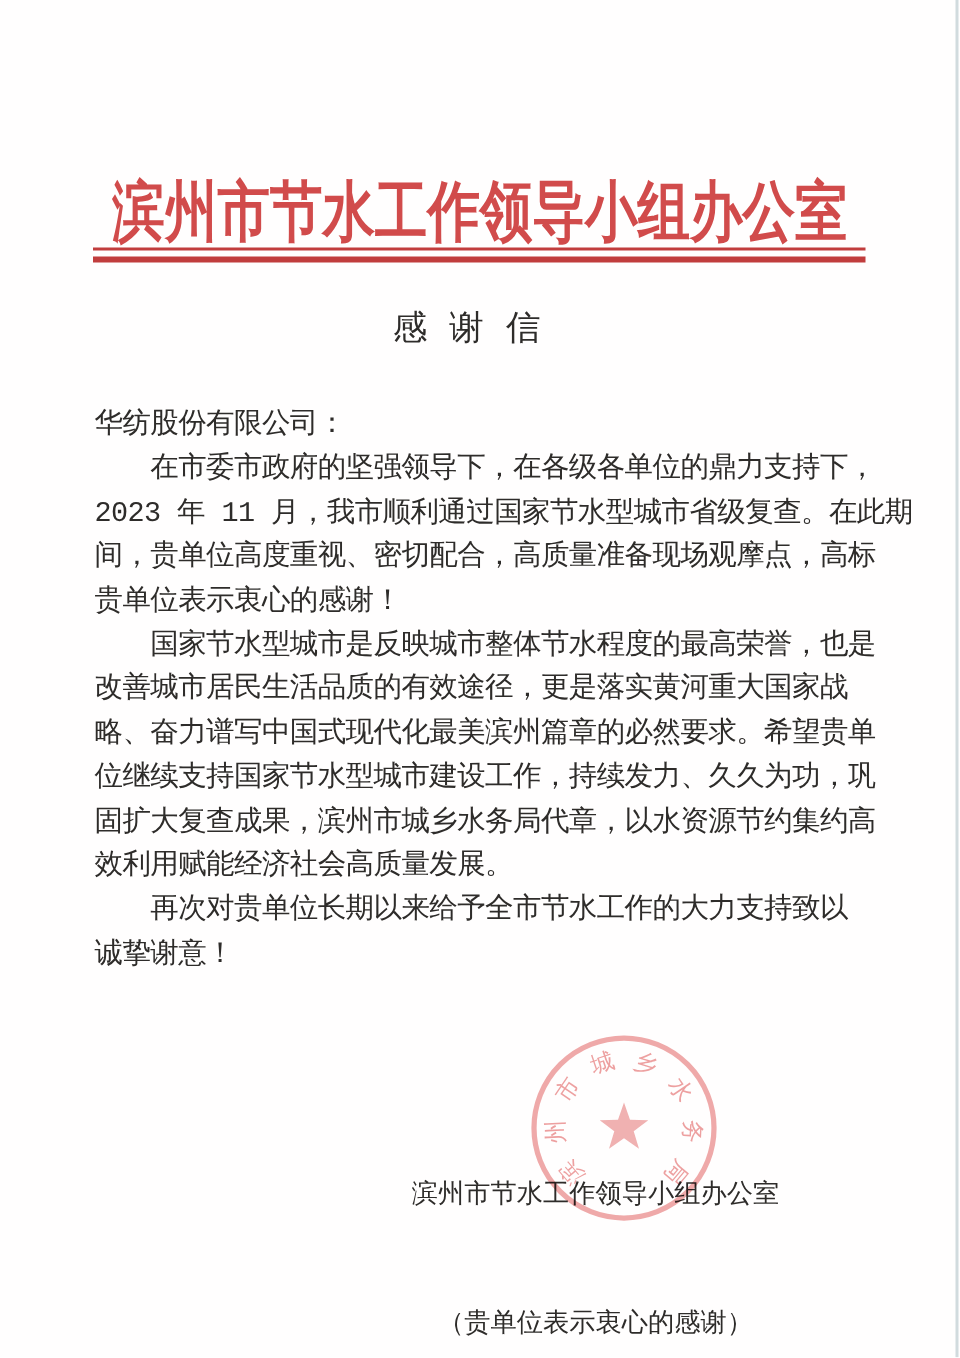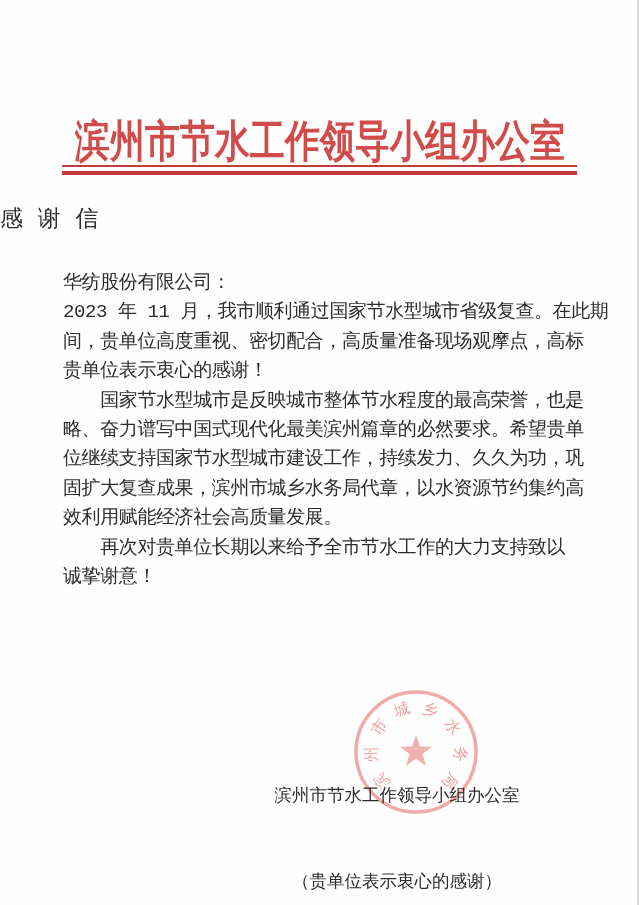--- a/index.html
+++ b/index.html
@@ -39,20 +39,21 @@
     height: 4px;
     border-top: 2px solid var(--rule-red, #c13d3d);
     border-bottom: 4px solid var(--rule-red, #c13d3d);
   }
   
   .letter-title {
     position: absolute;
     top: 203px;
     left: 0;
     width: 622px;
+    text-align: center;
     font-size: 23px;
     color: var(--ink, #2e2c2a);
     word-spacing: 9px;
     white-space: pre;
   }
   
   .body-block {
     position: absolute;
     top: 269px;
     left: 63px;
@@ -108,24 +109,26 @@
 
   <div class="org-title">滨州市节水工作领导小组办公室</div>
 
   <div class="red-rule"></div>
 
   <div class="letter-title">感 谢 信</div>
 
   <div class="body-block">
     <div class="body-line">华纺股份有限公司：</div>
     <div id="body-lines">
+        <div class="body-line">　　在市委市政府的坚强领导下，在各级各单位的鼎力支持下，</div>
         <div class="body-line">2023 年 11 月，我市顺利通过国家节水型城市省级复查。在此期</div>
         <div class="body-line">间，贵单位高度重视、密切配合，高质量准备现场观摩点，高标</div>
         <div class="body-line">贵单位表示衷心的感谢！</div>
         <div class="body-line">　　国家节水型城市是反映城市整体节水程度的最高荣誉，也是</div>
+        <div class="body-line">改善城市居民生活品质的有效途径，更是落实黄河重大国家战</div>
         <div class="body-line">略、奋力谱写中国式现代化最美滨州篇章的必然要求。希望贵单</div>
         <div class="body-line">位继续支持国家节水型城市建设工作，持续发力、久久为功，巩</div>
         <div class="body-line">固扩大复查成果，滨州市城乡水务局代章，以水资源节约集约高</div>
         <div class="body-line">效利用赋能经济社会高质量发展。</div>
         <div class="body-line">　　再次对贵单位长期以来给予全市节水工作的大力支持致以</div>
         <div class="body-line">诚挚谢意！</div>
       </div>
   </div>
 
   <div class="signature-block">

